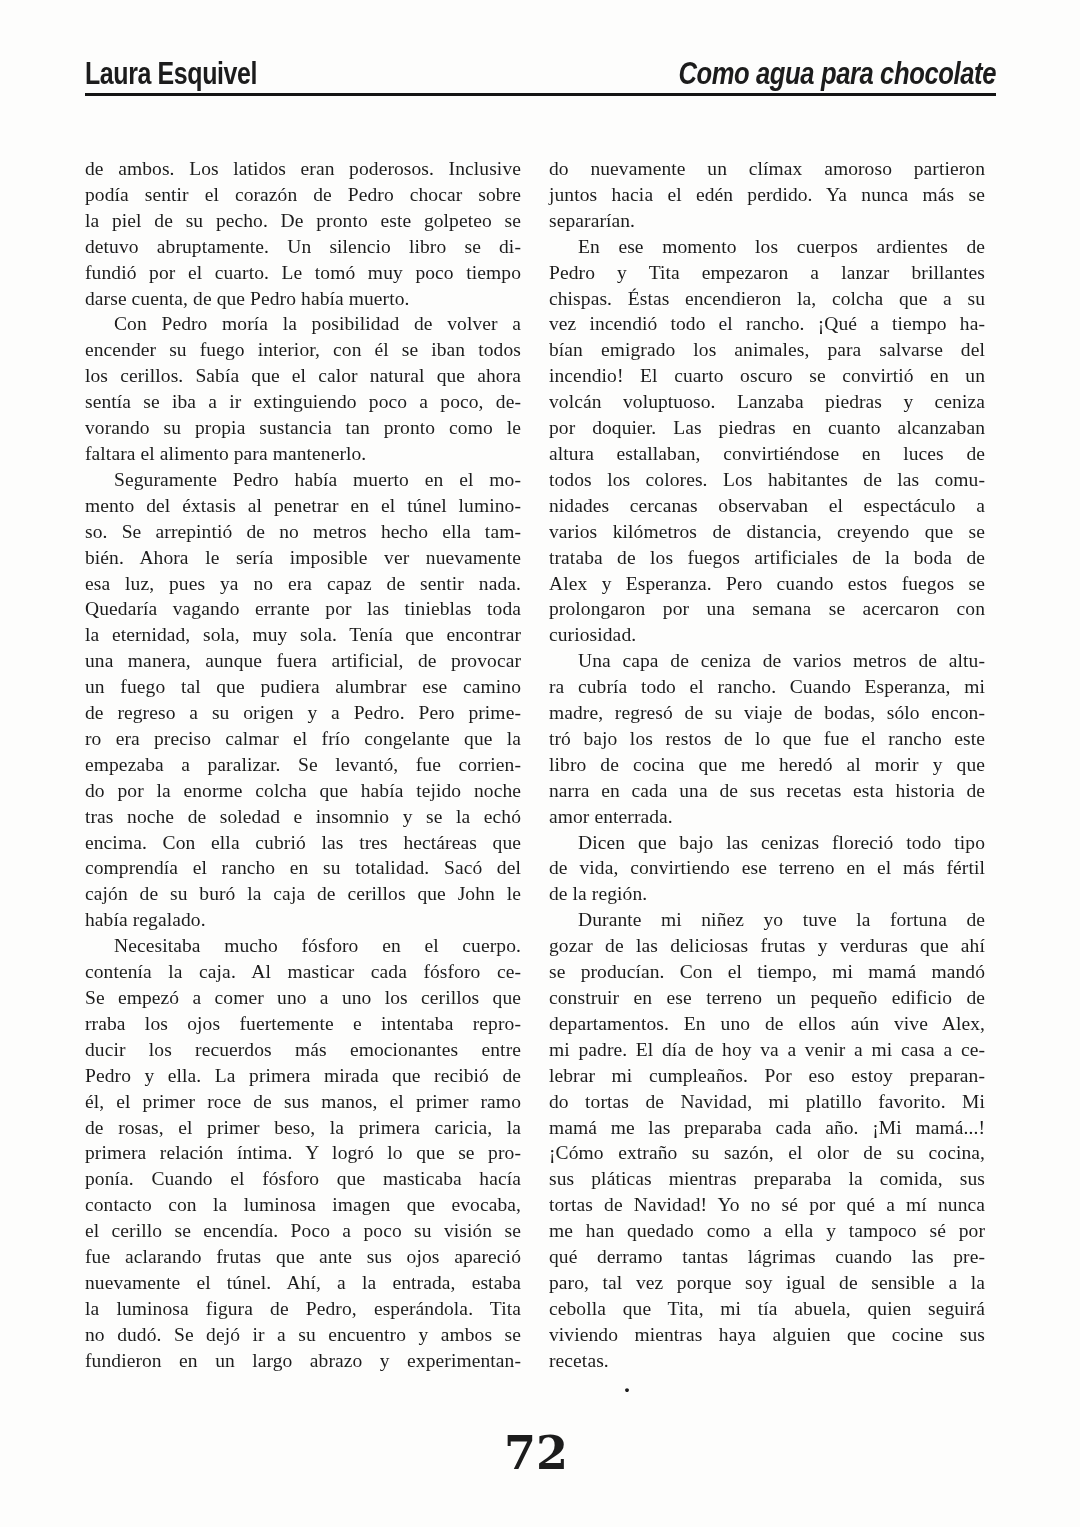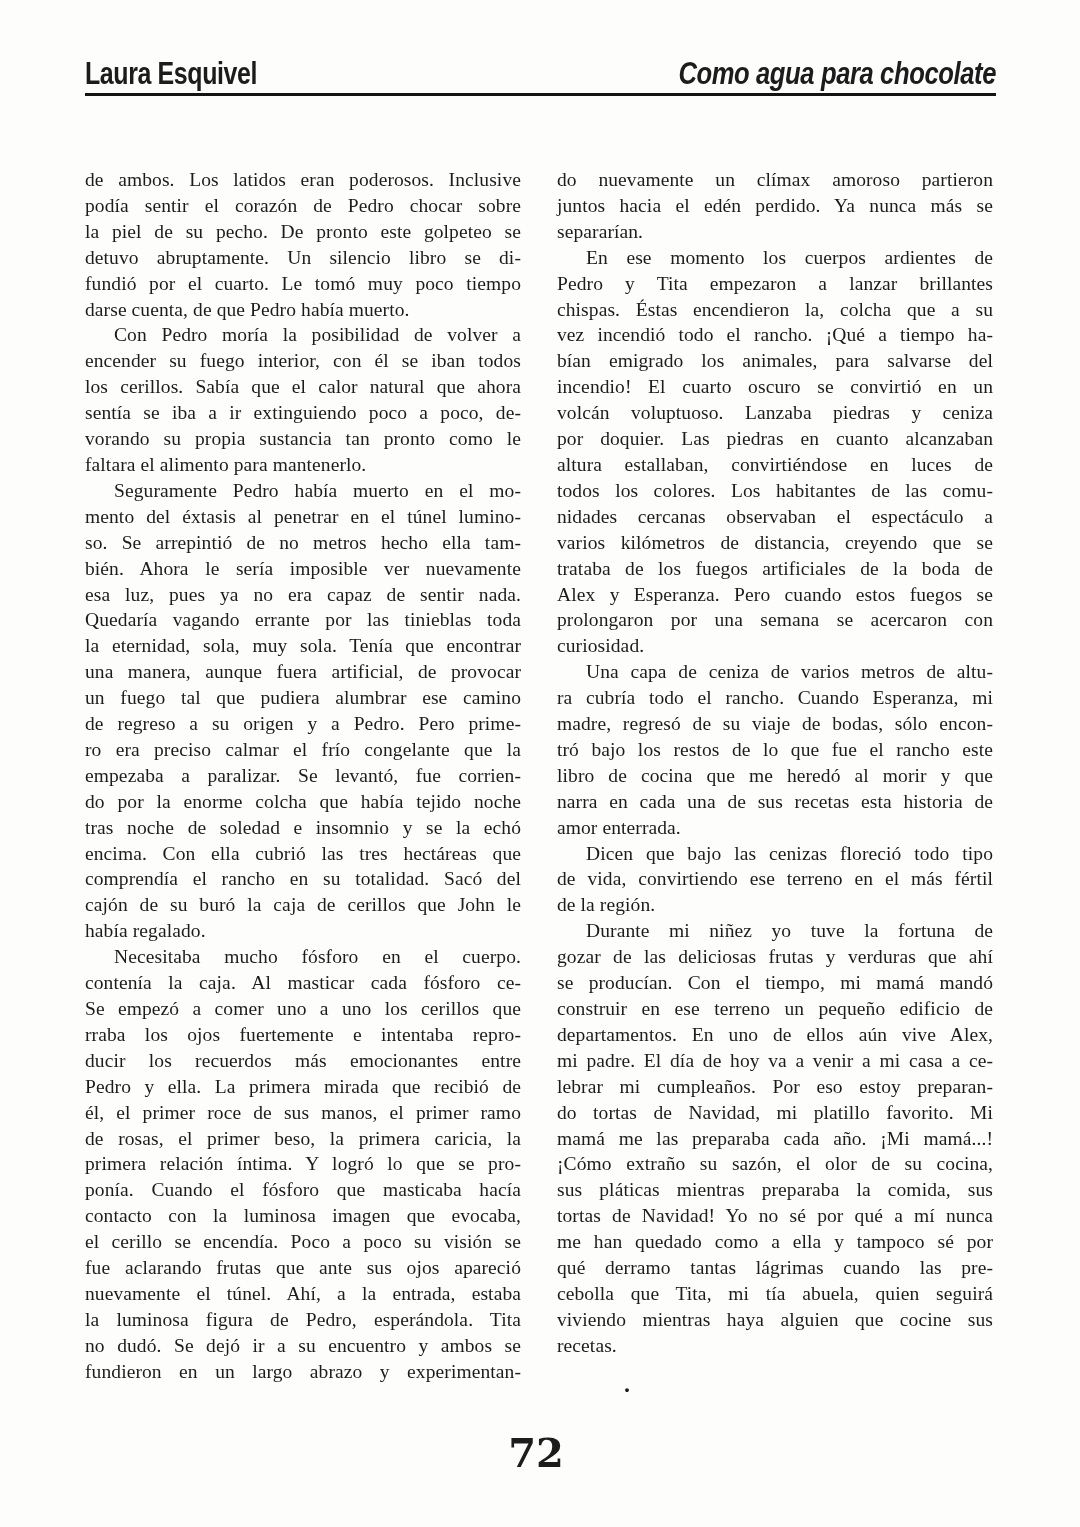--- a/index.html
+++ b/index.html
@@ -19,42 +19,42 @@
   .hdr .author{
     font-size:32px;line-height:34px;letter-spacing:-0.5px;
     display:inline-block;transform:scaleX(.78);transform-origin:left bottom;
   }
   .hdr .title{
     font-size:32px;line-height:34px;letter-spacing:-0.5px;font-style:italic;
     display:inline-block;transform:scaleX(.80);transform-origin:right bottom;
   }
   
   .columns{
-    position:absolute;left:85px;top:167px;width:910px;
-    display:flex;gap:36px;
+    position:absolute;left:85px;top:156px;width:910px;
+    display:flex;gap:28px;
   }
   .col{width:436px;}
   .para{margin:0;padding:0;}
   .line{
     font-size:19.5px;line-height:25.9px;
     text-align:justify;text-align-last:justify;
     letter-spacing:0.1px;
   }
   .line.end{text-align-last:left;}
   .line.indent{text-indent:29px;}
   
   .stray{
     position:absolute;left:624px;top:1372px;
     font-size:24px;font-weight:bold;line-height:24px;
   }
   
   .folio{
     position:absolute;left:0;top:1430px;width:1072px;text-align:center;
     font-family:"DejaVu Serif", serif;font-weight:bold;
-    font-size:40px;line-height:46px;
+    font-size:46px;line-height:46px;
   }
 </style>
 </head>
 <body>
 
 <div class="page">
 
   <div class="hdr">
     <span class="author">Laura Esquivel</span>
     <span class="title">Como agua para chocolate</span>
@@ -164,20 +164,21 @@
           <div class="line">departamentos. En uno de ellos aún vive Alex,</div>
           <div class="line">mi padre. El día de hoy va a venir a mi casa a ce-</div>
           <div class="line">lebrar mi cumpleaños. Por eso estoy preparan-</div>
           <div class="line">do tortas de Navidad, mi platillo favorito. Mi</div>
           <div class="line">mamá me las preparaba cada año. ¡Mi mamá...!</div>
           <div class="line">¡Cómo extraño su sazón, el olor de su cocina,</div>
           <div class="line">sus pláticas mientras preparaba la comida, sus</div>
           <div class="line">tortas de Navidad! Yo no sé por qué a mí nunca</div>
           <div class="line">me han quedado como a ella y tampoco sé por</div>
           <div class="line">qué derramo tantas lágrimas cuando las pre-</div>
+          <div class="line">paro, tal vez porque soy igual de sensible a la</div>
           <div class="line">cebolla que Tita, mi tía abuela, quien seguirá</div>
           <div class="line">viviendo mientras haya alguien que cocine sus</div>
           <div class="line end">recetas.</div>
         </div>
       </div>
   </div>
 
   <span class="stray">.</span>
 
   <div class="folio">72</div>

